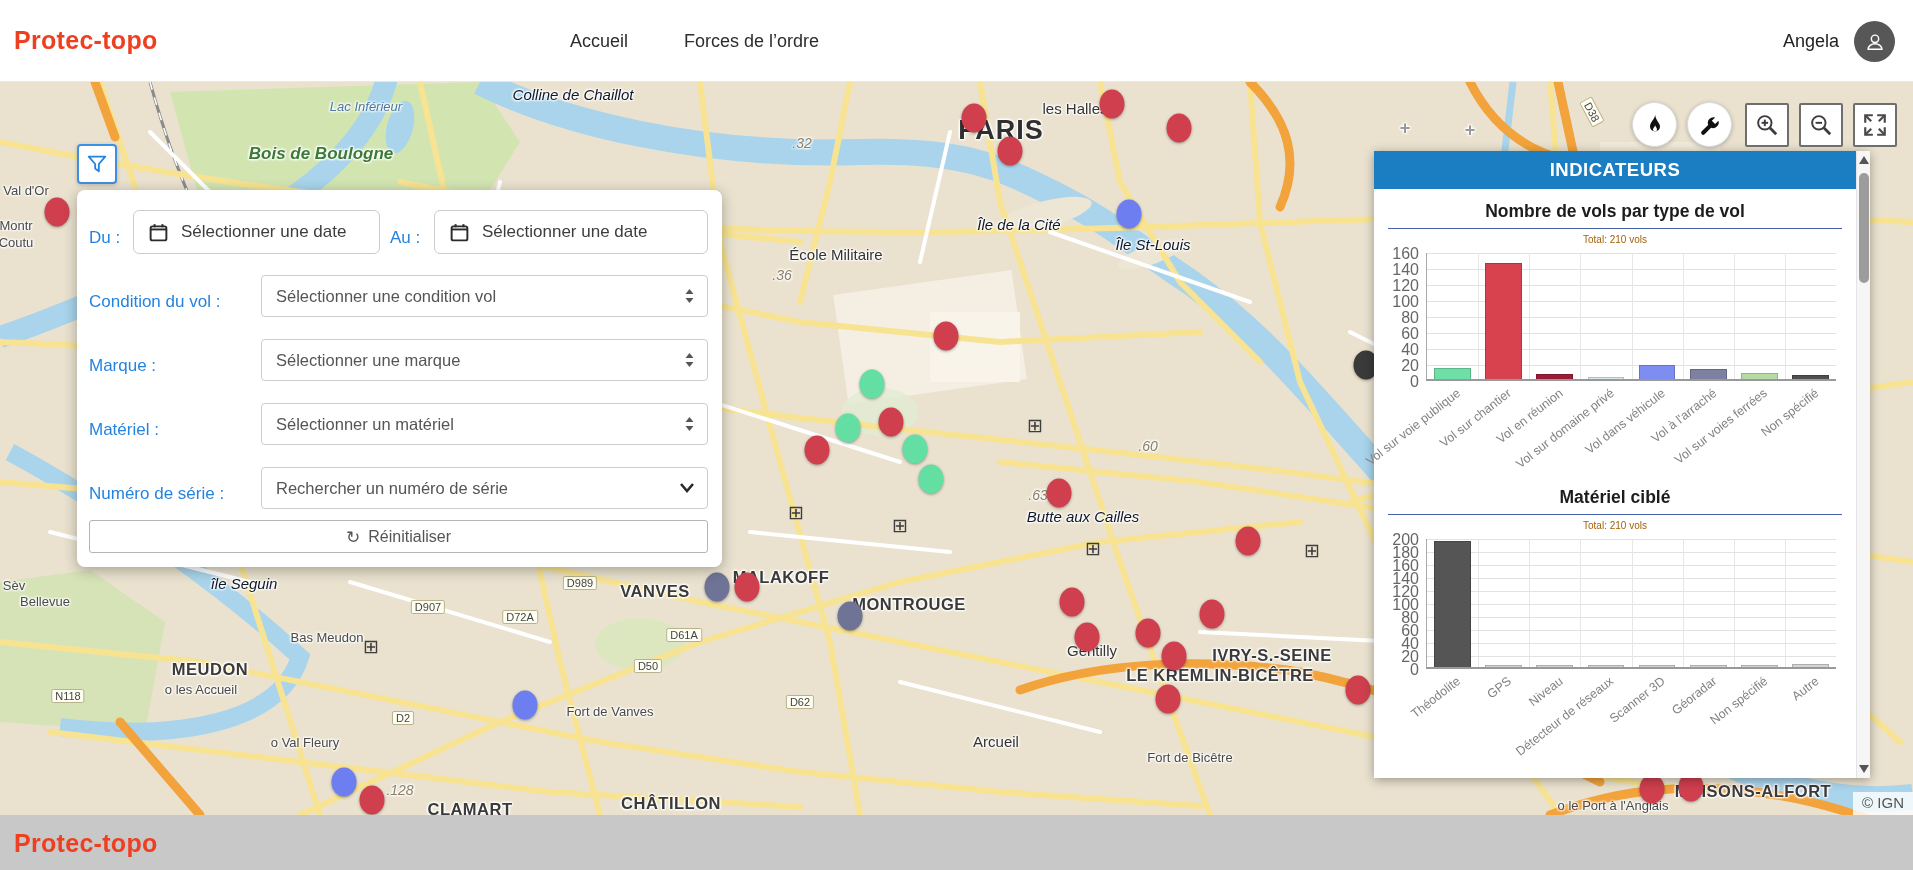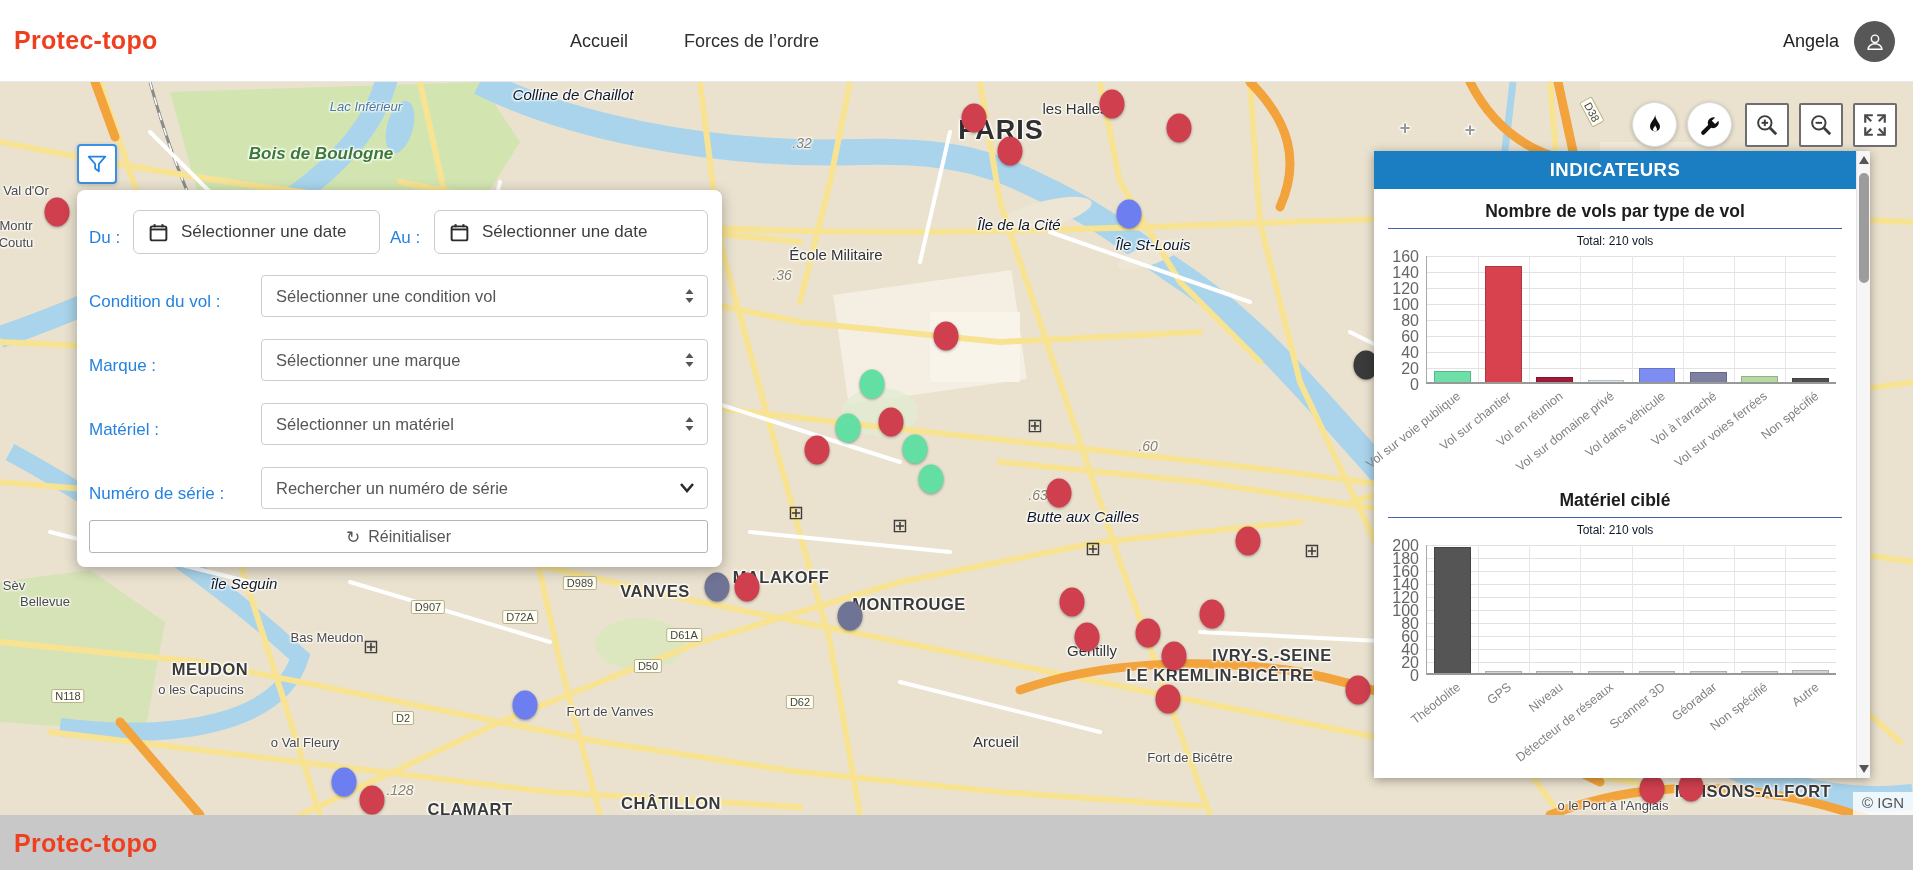--- a/index.html
+++ b/index.html
@@ -55,21 +55,21 @@
     display:flex; align-items:center; justify-content:center; cursor:pointer; z-index:25; }
 
   
   .indicators { position:absolute; left:1374px; top:69px; width:496px; height:627px; background:#fff;
     box-shadow:0 2px 10px rgba(0,0,0,.35); z-index:22; }
   .ind-header { position:absolute; left:0; top:0; width:482px; height:38px; background:#1b7ec2; color:#fff;
     font-weight:bold; font-size:18.5px; letter-spacing:.5px; display:flex; align-items:center; justify-content:center; }
   .ind-body { position:absolute; left:0; top:38px; width:482px; height:589px; padding-top:8px; }
   .chart-title { text-align:center; font-weight:bold; font-size:17.5px; color:#1c1c1c; padding-bottom:6px;
     border-bottom:1px solid #4461ad; margin:4px 14px 5px 14px; }
-  .chart-sub { text-align:center; font-size:12px; color:#0f172a; margin-bottom:8px; }
+  .chart-sub { text-align:center; font-size:10px; color:#a16207; margin-bottom:8px; }
   .chart-body { display:flex; margin-right:20px; }
   .ygutter { position:relative; width:52px; }
   .ylab { position:absolute; right:7px; font-size:16px; color:#666; line-height:13px; }
   .plot { position:relative; flex:1; border-bottom:2px solid #999; border-left:1px solid #aaa; background:#fff; }
   .hgrid { position:absolute; left:0; right:0; height:1px; background:#e2e2e2; }
   .vgrid { position:absolute; top:0; bottom:0; width:1px; background:#e7e7e7; }
   .bar { position:absolute; bottom:0; border:1px solid rgba(0,0,0,.18); border-bottom:none; }
   .xlabels { position:relative; height:100px; margin-left:52px; margin-right:20px; }
   .xanchor { position:absolute; top:5px; width:0; }
   .xanchor > span { position:absolute; right:0; top:0; display:inline-block; white-space:nowrap;
@@ -201,21 +201,21 @@
       <div class="map-label lbl-place-sm" style="left: 26px; top: 108px;">Val d'Or</div>
       <div class="map-label lbl-place-sm" style="left: 16px; top: 143px;">Montr</div>
       <div class="map-label lbl-place-sm" style="left: 16px; top: 160px;">Coutu</div>
       <div class="map-label lbl-city" style="left: 781px; top: 495px;">MALAKOFF</div>
       <div class="map-label lbl-city" style="left: 655px; top: 509px;">VANVES</div>
       <div class="map-label lbl-city" style="left: 909px; top: 522px;">MONTROUGE</div>
       <div class="map-label lbl-place" style="left: 1092px; top: 568px;">Gentilly</div>
       <div class="map-label lbl-city" style="left: 1220px; top: 593px;">LE KREMLIN-BICÊTRE</div>
       <div class="map-label lbl-city" style="left: 1272px; top: 573px;">IVRY-S.-SEINE</div>
       <div class="map-label lbl-city" style="left: 210px; top: 587px;">MEUDON</div>
-      <div class="map-label lbl-place-sm" style="left: 201px; top: 607px;">o les Capucins</div>
+      <div class="map-label lbl-place-sm" style="left: 201px; top: 607px;">o les Accueil</div>
       <div class="map-label lbl-place-sm" style="left: 327px; top: 555px; text-align: center;">Bas Meudon</div>
       <div class="map-label lbl-place-sm" style="left: 610px; top: 629px;">Fort de Vanves</div>
       <div class="map-label lbl-place-sm" style="left: 305px; top: 660px;">o Val Fleury</div>
       <div class="map-label lbl-city" style="left: 470px; top: 727px;">CLAMART</div>
       <div class="map-label lbl-city" style="left: 671px; top: 721px;">CHÂTILLON</div>
       <div class="map-label lbl-water-red" style="left: 1083px; top: 434px;">Butte aux Cailles</div>
       <div class="map-label lbl-place" style="left: 996px; top: 659px;">Arcueil</div>
       <div class="map-label lbl-place-sm" style="left: 1190px; top: 675px;">Fort de Bicêtre</div>
       <div class="map-label lbl-city" style="left: 1753px; top: 709px;">MAISONS-ALFORT</div>
       <div class="map-label lbl-place-sm" style="left: 1613px; top: 723px;">o le Port à l'Anglais</div>

